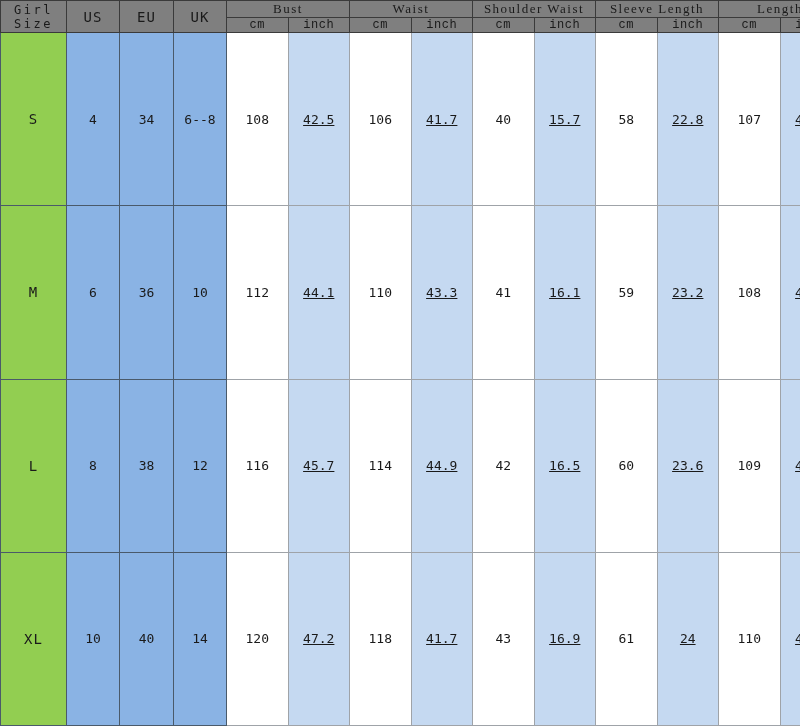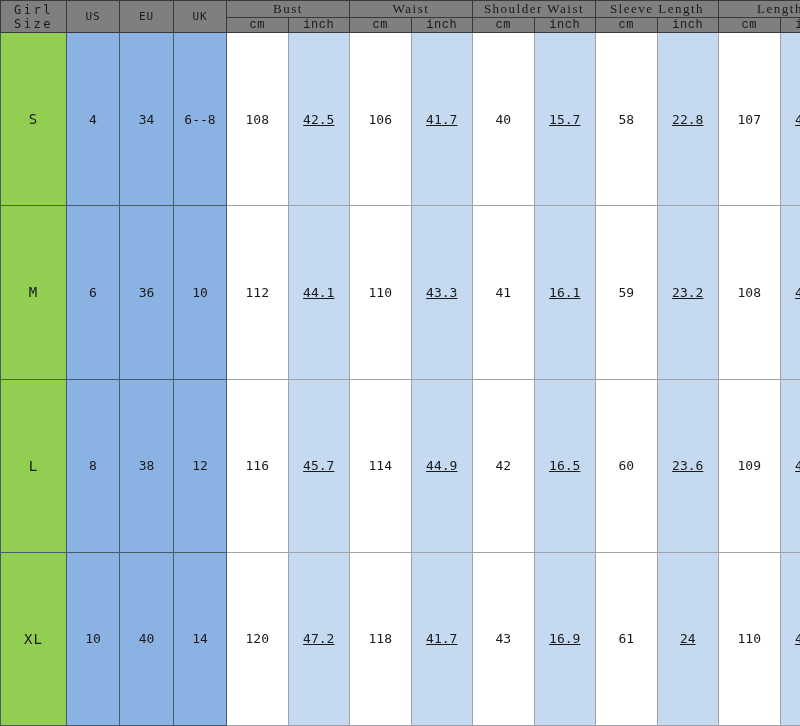--- a/index.html
+++ b/index.html
@@ -28,21 +28,21 @@
     vertical-align: middle;
     padding: 0;
     font-weight: normal;
     color: #1a1a1a;
   }
 
   
   .hdr {
     background: #7f7f7f;
     color: #171717;
-    font-size: 11px;
+    font-size: 14px;
     letter-spacing: 1px;
   }
   .hdr-girlsize {
     font-size: 12px;
     letter-spacing: 2.5px;
   }
   .hdr-group {
     font-size: 13px;
     letter-spacing: 1.5px;
     font-family: Liberation Serif, serif;

